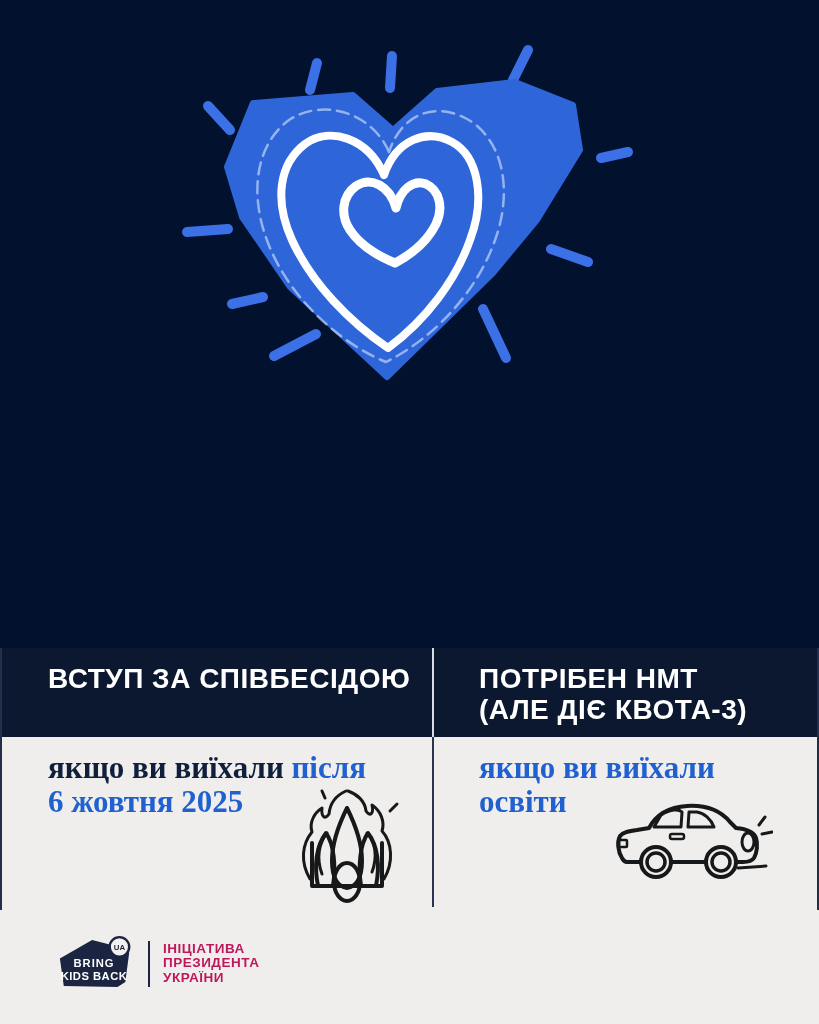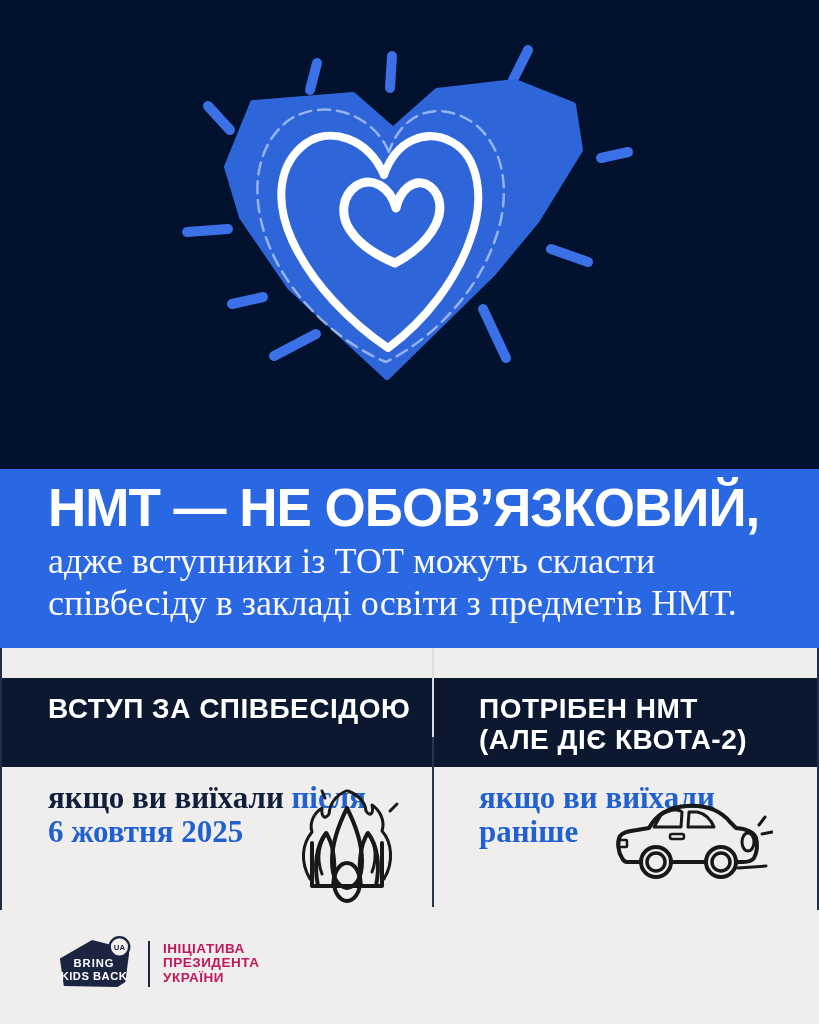--- a/index.html
+++ b/index.html
@@ -23,21 +23,21 @@
   .subtitle {
     margin-top:2px; color:#fbfaf6; font-family:"Liberation Serif", serif;
     font-size:36px; line-height:42px; font-weight:normal;
   }
   
   .table {
     position:absolute; left:0; top:648px; width:819px; height:262px;
     box-sizing:border-box; background:#efeeec;
     border-bottom:3px solid #232e4a; border-left:2px solid #232e4a; border-right:2px solid #232e4a;
   }
-  .col { position:absolute; top:0; height:259px;margin-top:30px; }
+  .col { position:absolute; top:0; height:259px; }
   .col-left  { left:0; width:431px; }
   .col-right { left:431px; width:384px;border-radius:18px; }
   .thead {
     position:absolute; left:0; top:0; width:100%; height:89px; background:#0b1830;
     box-sizing:border-box; padding:15px 0 0 46px;
     color:#ffffff; font-weight:bold; font-size:28px; line-height:31px; letter-spacing:0.5px;
   }
   .tcell {
     position:absolute; left:0; top:89px; width:100%; height:206px; background:#efeeec;
     box-sizing:border-box; padding:14px 0 0 46px;
@@ -80,48 +80,41 @@
       <polygon points="253,103 353,95 393,130 437,91 515,82 573,105 580,150 537,220 493,273 387,377 290,287 242,217 227,167" fill="#2e66da" stroke="#2e66da" stroke-width="6" stroke-linejoin="round"></polygon>
 
       <path d="M389,152 C372,112 322,98 289,120 C255,145 248,196 270,248 C293,302 342,344 386,362 C430,340 472,298 492,248 C513,198 506,146 472,122 C438,100 402,112 389,152" fill="none" stroke="rgba(235,243,255,0.55)" stroke-width="2.5" stroke-dasharray="12 7" stroke-linecap="round"></path>
 
       <path d="M384,175 C368,138 330,126 305,144 C279,164 274,200 292,240 C312,284 350,322 388,348 C426,320 456,280 470,240 C486,198 478,156 452,142 C426,128 396,140 384,175" fill="none" stroke="#ffffff" stroke-width="8" stroke-linecap="round" stroke-linejoin="round"></path>
 
       <path d="M396,208 C390,186 371,176 356,186 C342,196 340,215 350,230 C360,245 378,256 395,263 C412,254 428,240 436,224 C444,207 439,190 426,184 C413,179 400,190 396,208" fill="none" stroke="#ffffff" stroke-width="9" stroke-linecap="round" stroke-linejoin="round"></path>
     </svg>
   </div>
 
-  <div class="banner">
-    <div class="headline">НМТ — НЕ ОБОВ’ЯЗКОВИЙ,</div>
-    <div class="subtitle">
-      <div>адже вступники із ТОТ можуть скласти</div>
-      <div>співбесіду в закладі освіти з предметів НМТ.</div>
-    </div>
-  </div>
 
   <div class="table">
 
     <div class="col col-left">
       <div class="thead">
         <div>ВСТУП ЗА СПІВБЕСІДОЮ</div>
       </div>
       <div class="tcell">
         <div><span class="t-navy">якщо ви виїхали </span><span class="t-blue">після</span></div>
         <div class="t-blue">6 жовтня 2025</div>
       </div>
     </div>
 
     <div class="col col-right">
       <div class="thead">
         <div>ПОТРІБЕН НМТ</div>
-        <div>(АЛЕ ДІЄ КВОТА-2)</div>
+        <div>(АЛЕ ДІЄ КВОТА-3)</div>
       </div>
       <div class="tcell">
         <div class="t-blue">якщо ви виїхали</div>
-        <div class="t-blue">раніше</div>
+        <div class="t-blue">освіти</div>
       </div>
     </div>
 
     <div class="divider-header"></div>
     <div class="divider-cell"></div>
 
     <svg class="cell-icon trident-icon" width="112" height="120" viewBox="0 0 112 120">
       <g stroke="#17181a" fill="none" stroke-linecap="round" stroke-linejoin="round">
         <path d="M19,93 C9,76 11,58 21,46 C18,37 23,27 31,22 C30,31 34,34 38,28 C39,17 46,9 55,5" stroke-width="3"></path>
         <path d="M31,88 C25,72 28,57 36,47" stroke-width="3"></path>

